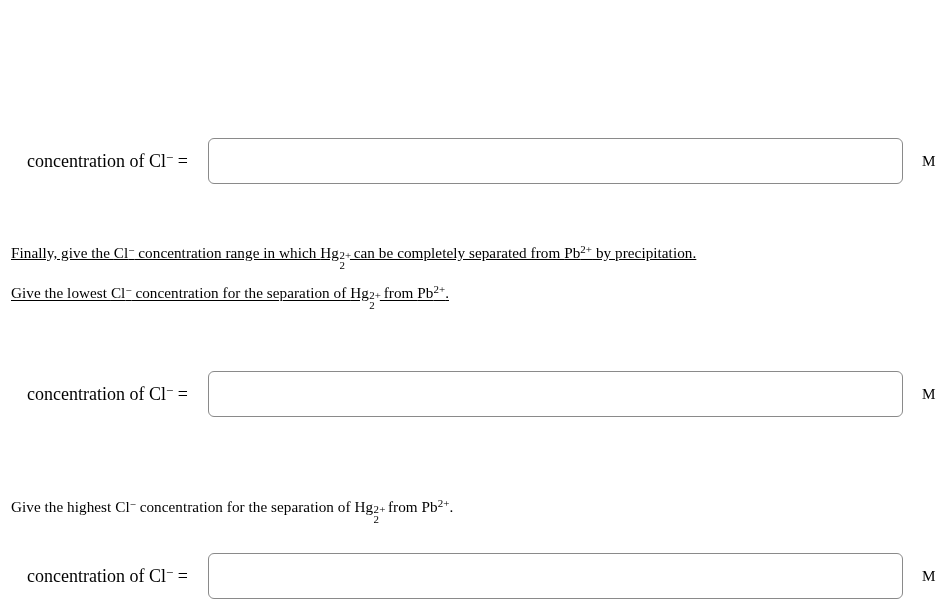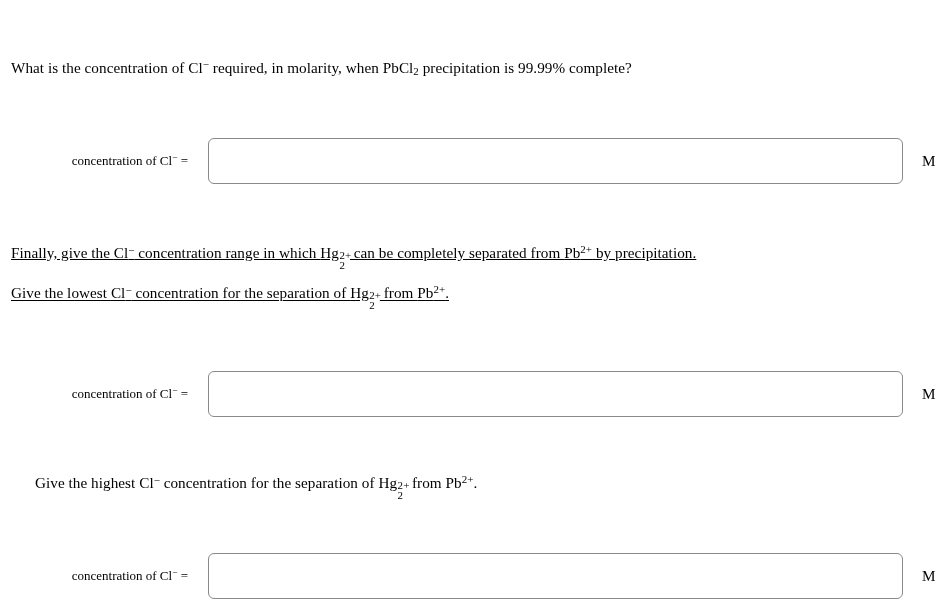--- a/index.html
+++ b/index.html
@@ -87,21 +87,21 @@
     width: 945px;
     height: 46px;
   }
   .answer-label {
     position: absolute;
     left: 0;
     width: 188px;
     text-align: right;
     top: 50%;
     transform: translateY(-50%);
-    font-size: 13px;
+    font-size: 18px;
     white-space: nowrap;
   }
   .answer-input {
     position: absolute;
     left: 208px;
     top: 0;
     width: 695px;
     height: 46px;
     box-sizing: border-box;
     border: 1.6px solid #8a8a8a;
@@ -120,42 +120,39 @@
     transform: translateY(-50%);
     font-size: 15.2px;
     white-space: nowrap;
   }
 </style>
 </head>
 <body>
 
 <div class="page">
 
-  <div class="prompt" style="top: 46px;">
-    <span class="prompt-line">What is the concentration of <span>Cl</span><span class="minus">−</span> required, in molarity, when <span>PbCl</span><span class="sub">2</span> precipitation is 99.99% complete?</span>
-  </div>
 
   <div class="answer-row" style="top: 138px;">
     <span class="answer-label">concentration of <span>Cl</span><span class="minus">−</span> =</span>
     <input class="answer-input" type="text" placeholder="" style="">
     <span class="answer-unit">M</span>
   </div>
 
   <div class="prompt" style="top: 231px; text-decoration: underline;">
     <span class="prompt-line">Finally, give the <span>Cl</span><span class="minus">−</span> concentration range in which <span>Hg</span><span class="subsup"><span class="s-top">2+</span><span class="s-bot">2</span></span><span class="subsup-pad"></span> can be completely separated from <span>Pb</span><span class="sup">2+</span> by precipitation.</span>
     <span class="prompt-line">Give the lowest <span>Cl</span><span class="minus">−</span> concentration for the separation of <span>Hg</span><span class="subsup"><span class="s-top">2+</span><span class="s-bot">2</span></span><span class="subsup-pad"></span> from <span>Pb</span><span class="sup">2+</span>.</span>
   </div>
 
   <div class="answer-row" style="top: 371px;">
     <span class="answer-label">concentration of <span>Cl</span><span class="minus">−</span> =</span>
     <input class="answer-input" type="text" placeholder="" style="">
     <span class="answer-unit">M</span>
   </div>
 
-  <div class="prompt" style="top: 461px; margin-left: 24px;">
+  <div class="prompt" style="top: 485px;">
     <span class="prompt-line">Give the highest <span>Cl</span><span class="minus">−</span> concentration for the separation of <span>Hg</span><span class="subsup"><span class="s-top">2+</span><span class="s-bot">2</span></span><span class="subsup-pad"></span> from <span>Pb</span><span class="sup">2+</span>.</span>
   </div>
 
   <div class="answer-row" style="top: 553px;">
     <span class="answer-label">concentration of <span>Cl</span><span class="minus">−</span> =</span>
     <input class="answer-input" type="text" placeholder="" style="">
     <span class="answer-unit">M</span>
   </div>
 
 </div>

